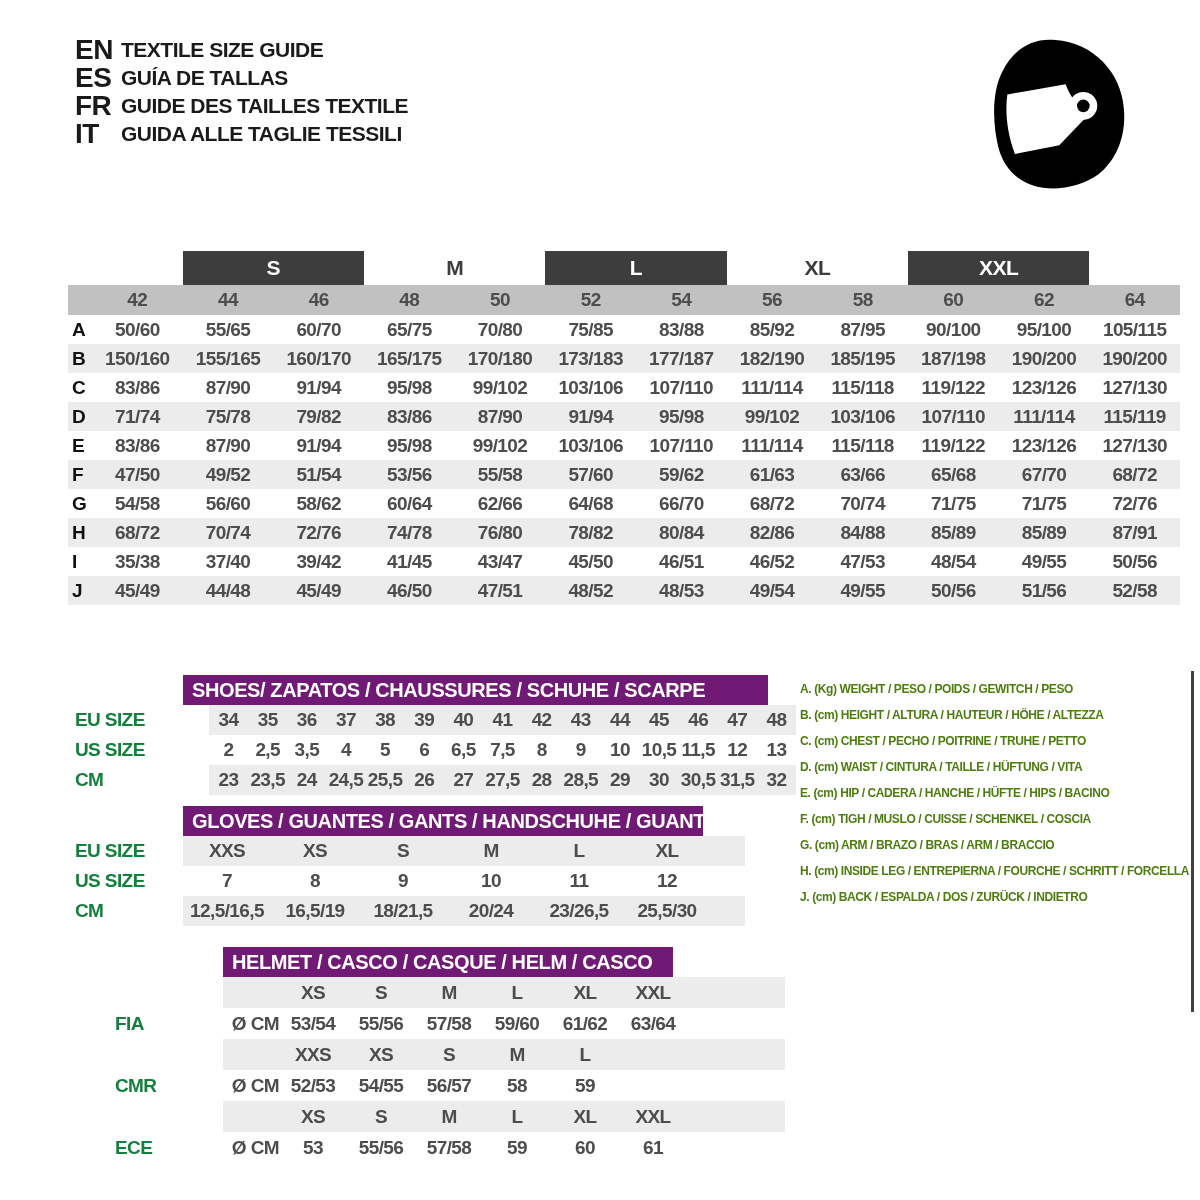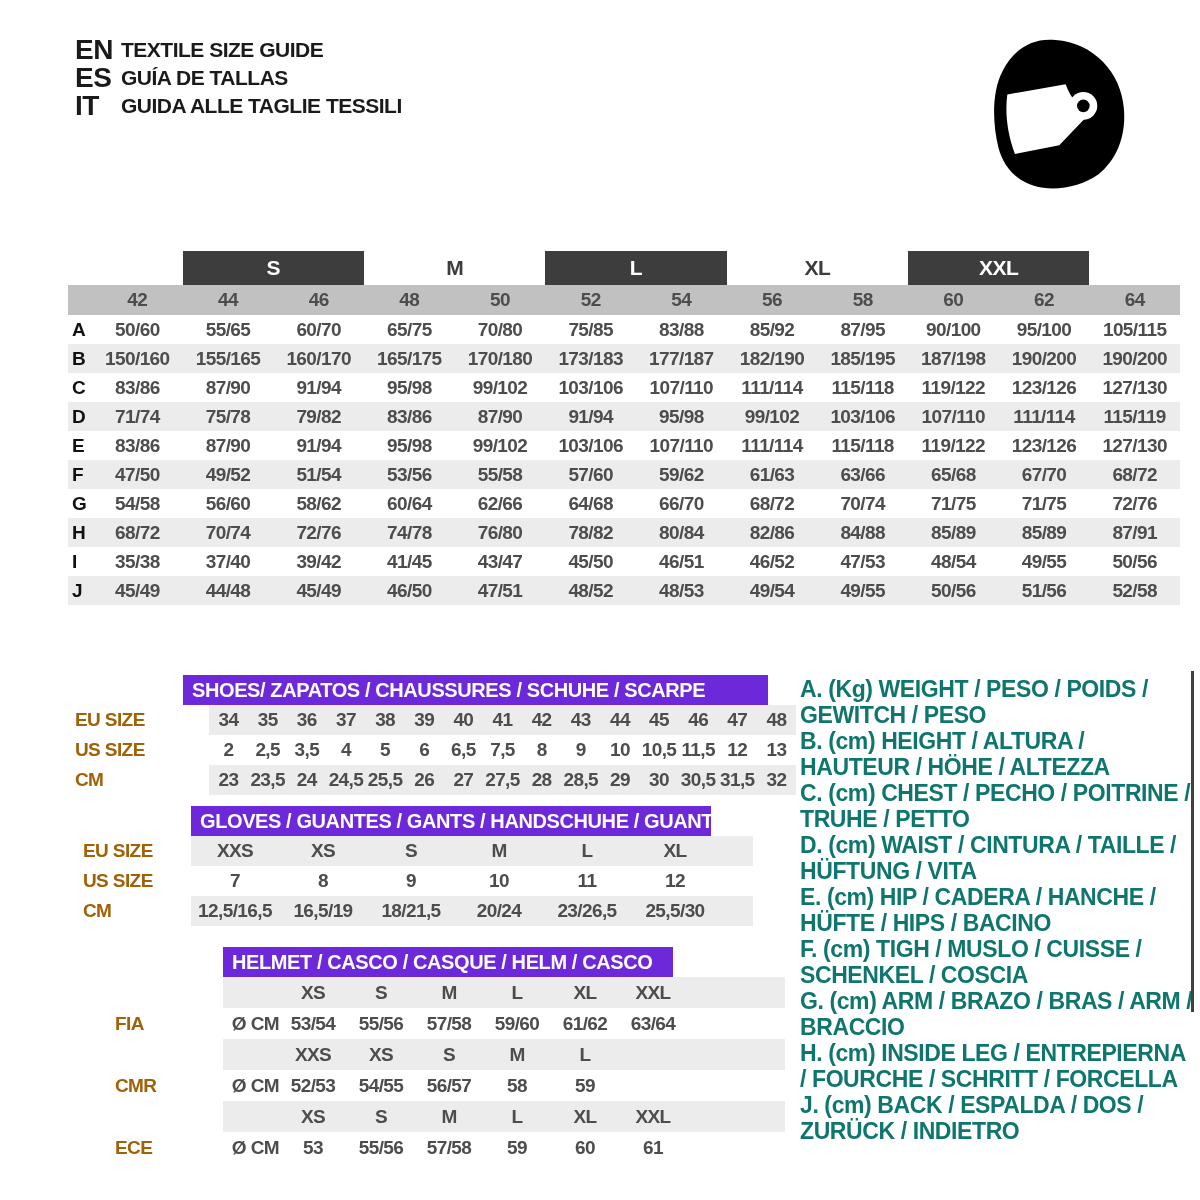--- a/index.html
+++ b/index.html
@@ -23,55 +23,59 @@
         font-size:21px;color:#3d3d3d;letter-spacing:-0.5px;}
   .band.dark{background:#3d3d3d;color:#ffffff;}
   #num-row{height:30px;background:#c1c1c1;}
   .drow{height:29px;}
   .stripe{background:#ececec;}
   .val{text-align:center;font-size:19px;color:#4d4d4d;letter-spacing:-0.6px;white-space:nowrap;}
   .lbl{font-size:19px;color:#111111;padding-left:4px;}
   
   .sec{position:absolute;left:75px;}
   #shoes{top:675px;}
-  #gloves{top:806px;margin-left:8px;}
+  #gloves{top:806px;}
   #helmet-section{top:947px;margin-left:40px;}
-  .sec-bar{margin-left:108px;height:30px;background:#6d28d9;color:#ffffff;
+  .sec-bar{margin-left:108px;height:30px;background:#701a75;color:#ffffff;
            display:flex;align-items:center;padding-left:9px;font-size:20px;
            letter-spacing:-0.4px;white-space:nowrap;}
   #shoes .sec-bar{width:576px;}
   #gloves .sec-bar{width:511px;}
   #helmet-section .sec-bar{width:441px;}
   .frow{display:flex;align-items:center;height:30px;}
   #helmet-rows .frow{height:31px;}
-  .flabel{width:108px;font-size:19px;color:#a16207;letter-spacing:-0.6px;}
+  .flabel{width:108px;font-size:19px;color:#15803d;letter-spacing:-0.6px;}
   .fvals{height:100%;display:grid;align-items:center;}
   .g15{width:587px;grid-template-columns:repeat(15,1fr);margin-left:26px;}
   .g6{width:562px;grid-template-columns:repeat(6,88px) 1fr;}
   .hgrid{width:562px;grid-template-columns:56px repeat(6,68px) 1fr;}
   .unit{text-align:right;}
   
   #legend{position:absolute;left:800px;top:676px;width:396px;}
-  .legend-line{font-size:23px;line-height:26px;color:#0f766e;letter-spacing:-0.4px;}
+  .legend-line{font-size:12px;line-height:26px;color:#4d7c0f;letter-spacing:-0.4px;}
   
   #side-line{position:absolute;left:1191px;top:671px;width:3px;height:341px;background:#414141;}
 </style>
 </head>
 <body>
 
 <div>
 
   <div id="languages">
       <div class="lang-row">
         <div class="lang-code">EN</div>
         <div class="lang-title">TEXTILE SIZE GUIDE</div>
       </div>
       <div class="lang-row">
         <div class="lang-code">ES</div>
         <div class="lang-title">GUÍA DE TALLAS</div>
+      </div>
+      <div class="lang-row">
+        <div class="lang-code">FR</div>
+        <div class="lang-title">GUIDE DES TAILLES TEXTILE</div>
       </div>
       <div class="lang-row">
         <div class="lang-code">IT</div>
         <div class="lang-title">GUIDA ALLE TAGLIE TESSILI</div>
       </div>
     </div>
 
   <div id="helmet-icon">
     <svg viewBox="0 0 120 128" xmlns="http://www.w3.org/2000/svg" aria-hidden="true">
       <path d="M58 4 C88 6 110 30 112 58 C114 80 106 99 92 110 C78 120 57 124 41 119 C27 115 17 104 13 89 C8 69 8 44 16 29 C25 11 40 2 58 4 Z" fill="#000000"></path>

